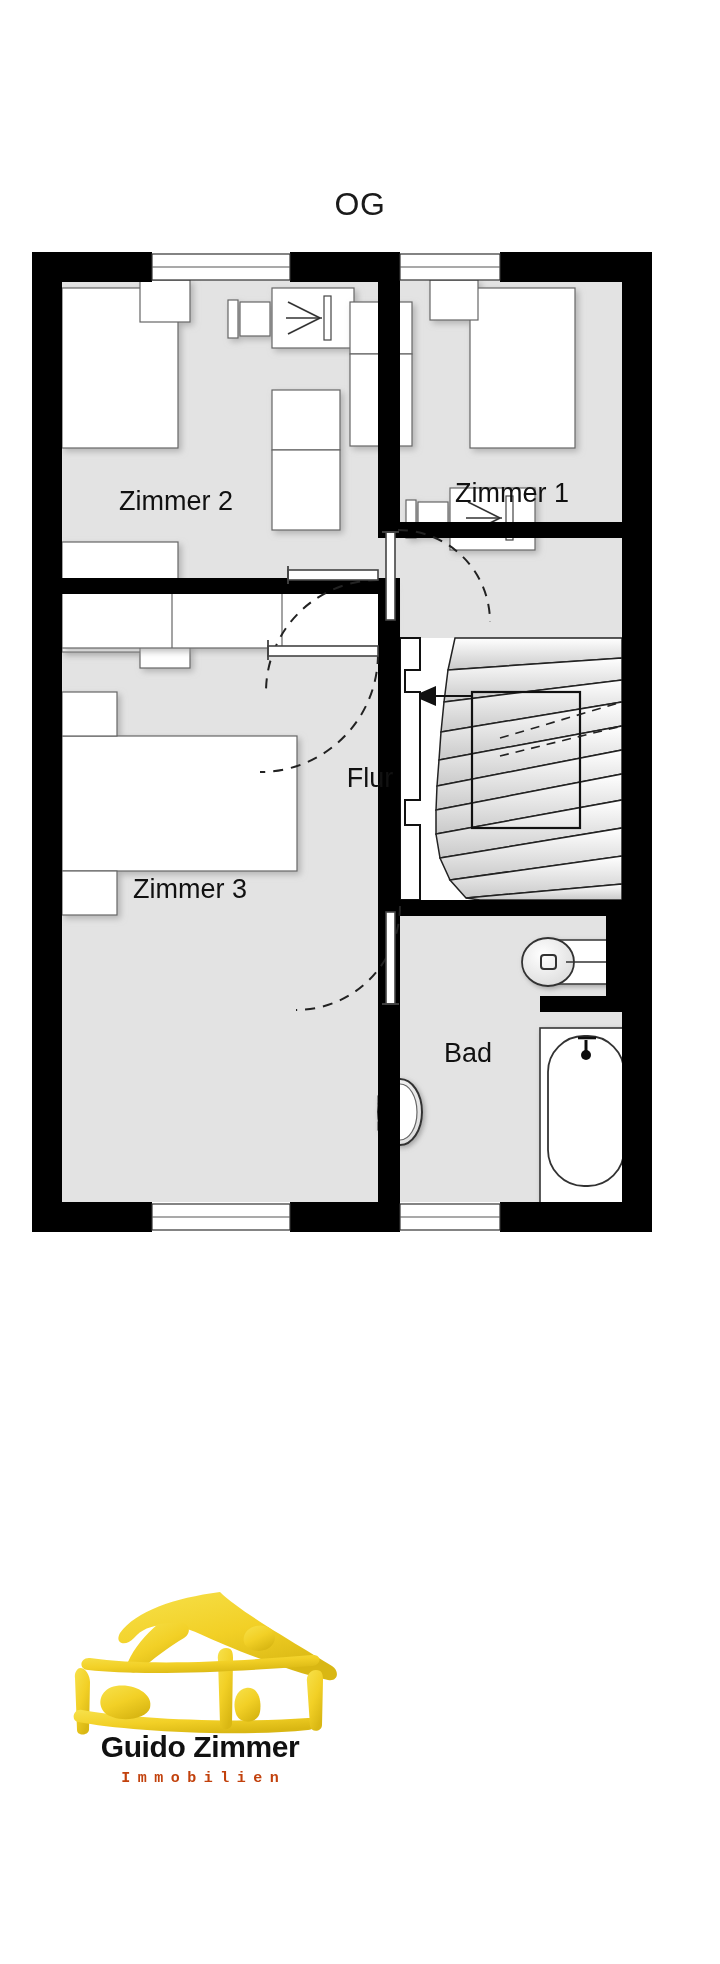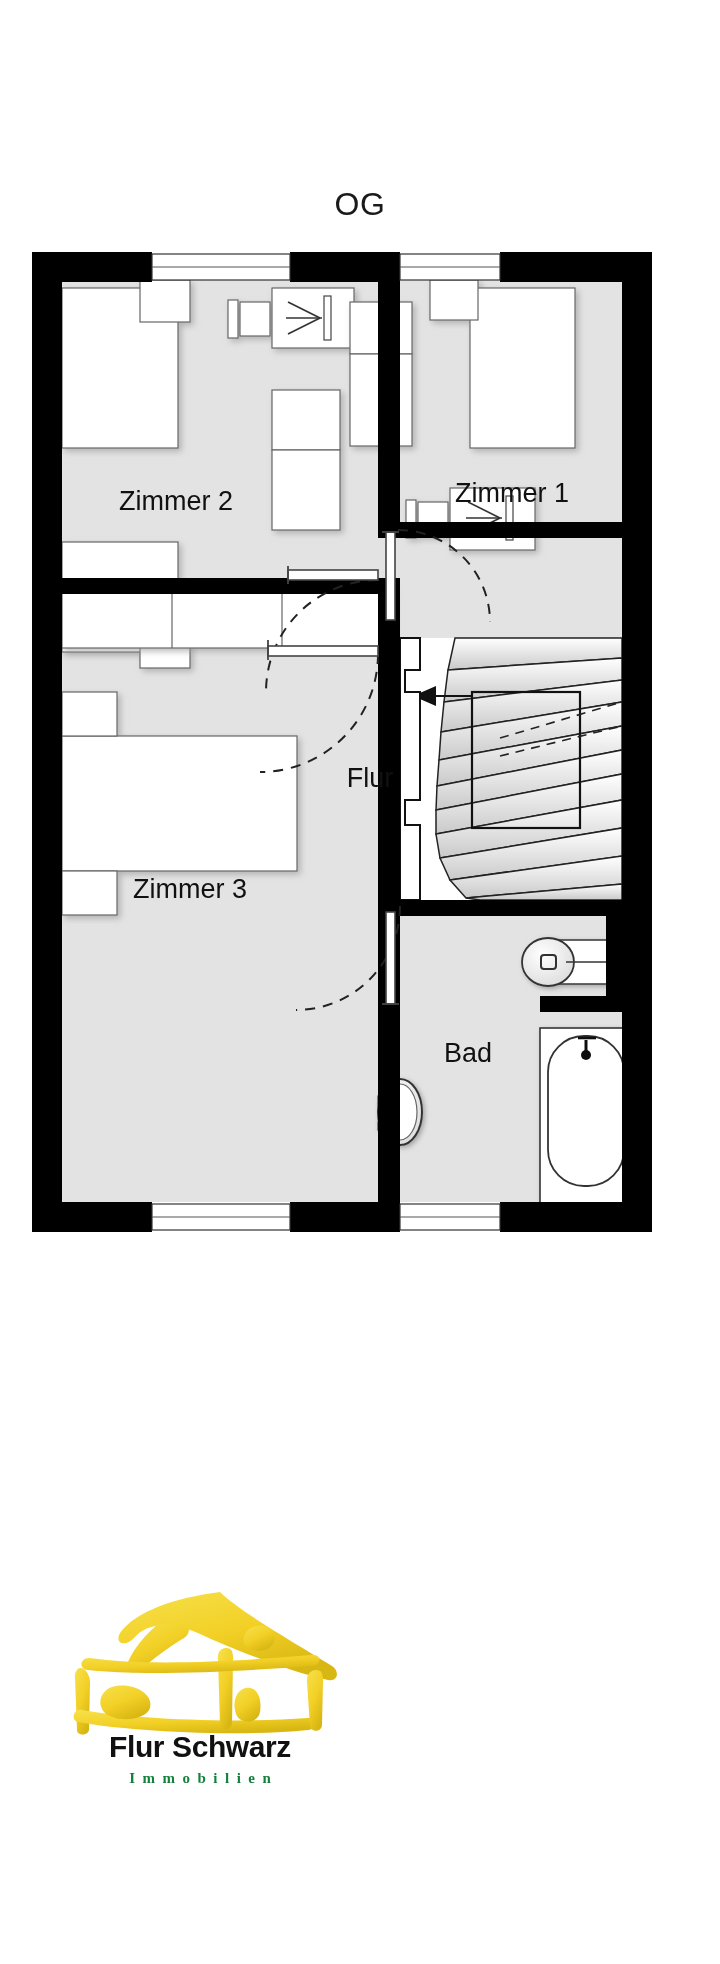--- a/index.html
+++ b/index.html
@@ -60,22 +60,22 @@
     font-size: 30px;
     font-weight: bold;
     color: #111111;
     font-family: "Liberation Sans", sans-serif;
     letter-spacing: -0.4px;
   }
   .logo-sub {
     top: 180px;
     font-size: 15px;
     font-weight: bold;
-    color: #15803d;
-    font-family: Liberation Serif, serif;
+    color: #c2410c;
+    font-family: Liberation Mono, monospace;
     letter-spacing: 7.5px;
     text-indent: 7.5px;
   }
 </style>
 </head>
 <body>
 
 <div id="page">
 
   <div class="floor-title">OG</div>
@@ -335,17 +335,17 @@
         <path d="M 196 98 C 186 100 182 112 186 124 C 190 135 208 134 210 122
                  C 212 110 208 96 196 98 Z"></path>
 
         <path d="M 66 96 C 52 98 46 112 54 122 C 64 133 96 131 100 118
                  C 104 104 84 93 66 96 Z"></path>
 
         <path d="M 38 80 C 90 86 180 82 262 76 C 272 75 272 64 262 65
                  C 182 72 94 76 40 68 C 30 67 28 79 38 80 Z"></path>
       </g>
     </svg>
-    <div class="logo-text logo-name">Flur Schwarz</div>
+    <div class="logo-text logo-name">Guido Zimmer</div>
     <div class="logo-text logo-sub">Immobilien</div>
   </div>
 
 </div>
 
 </body></html>

